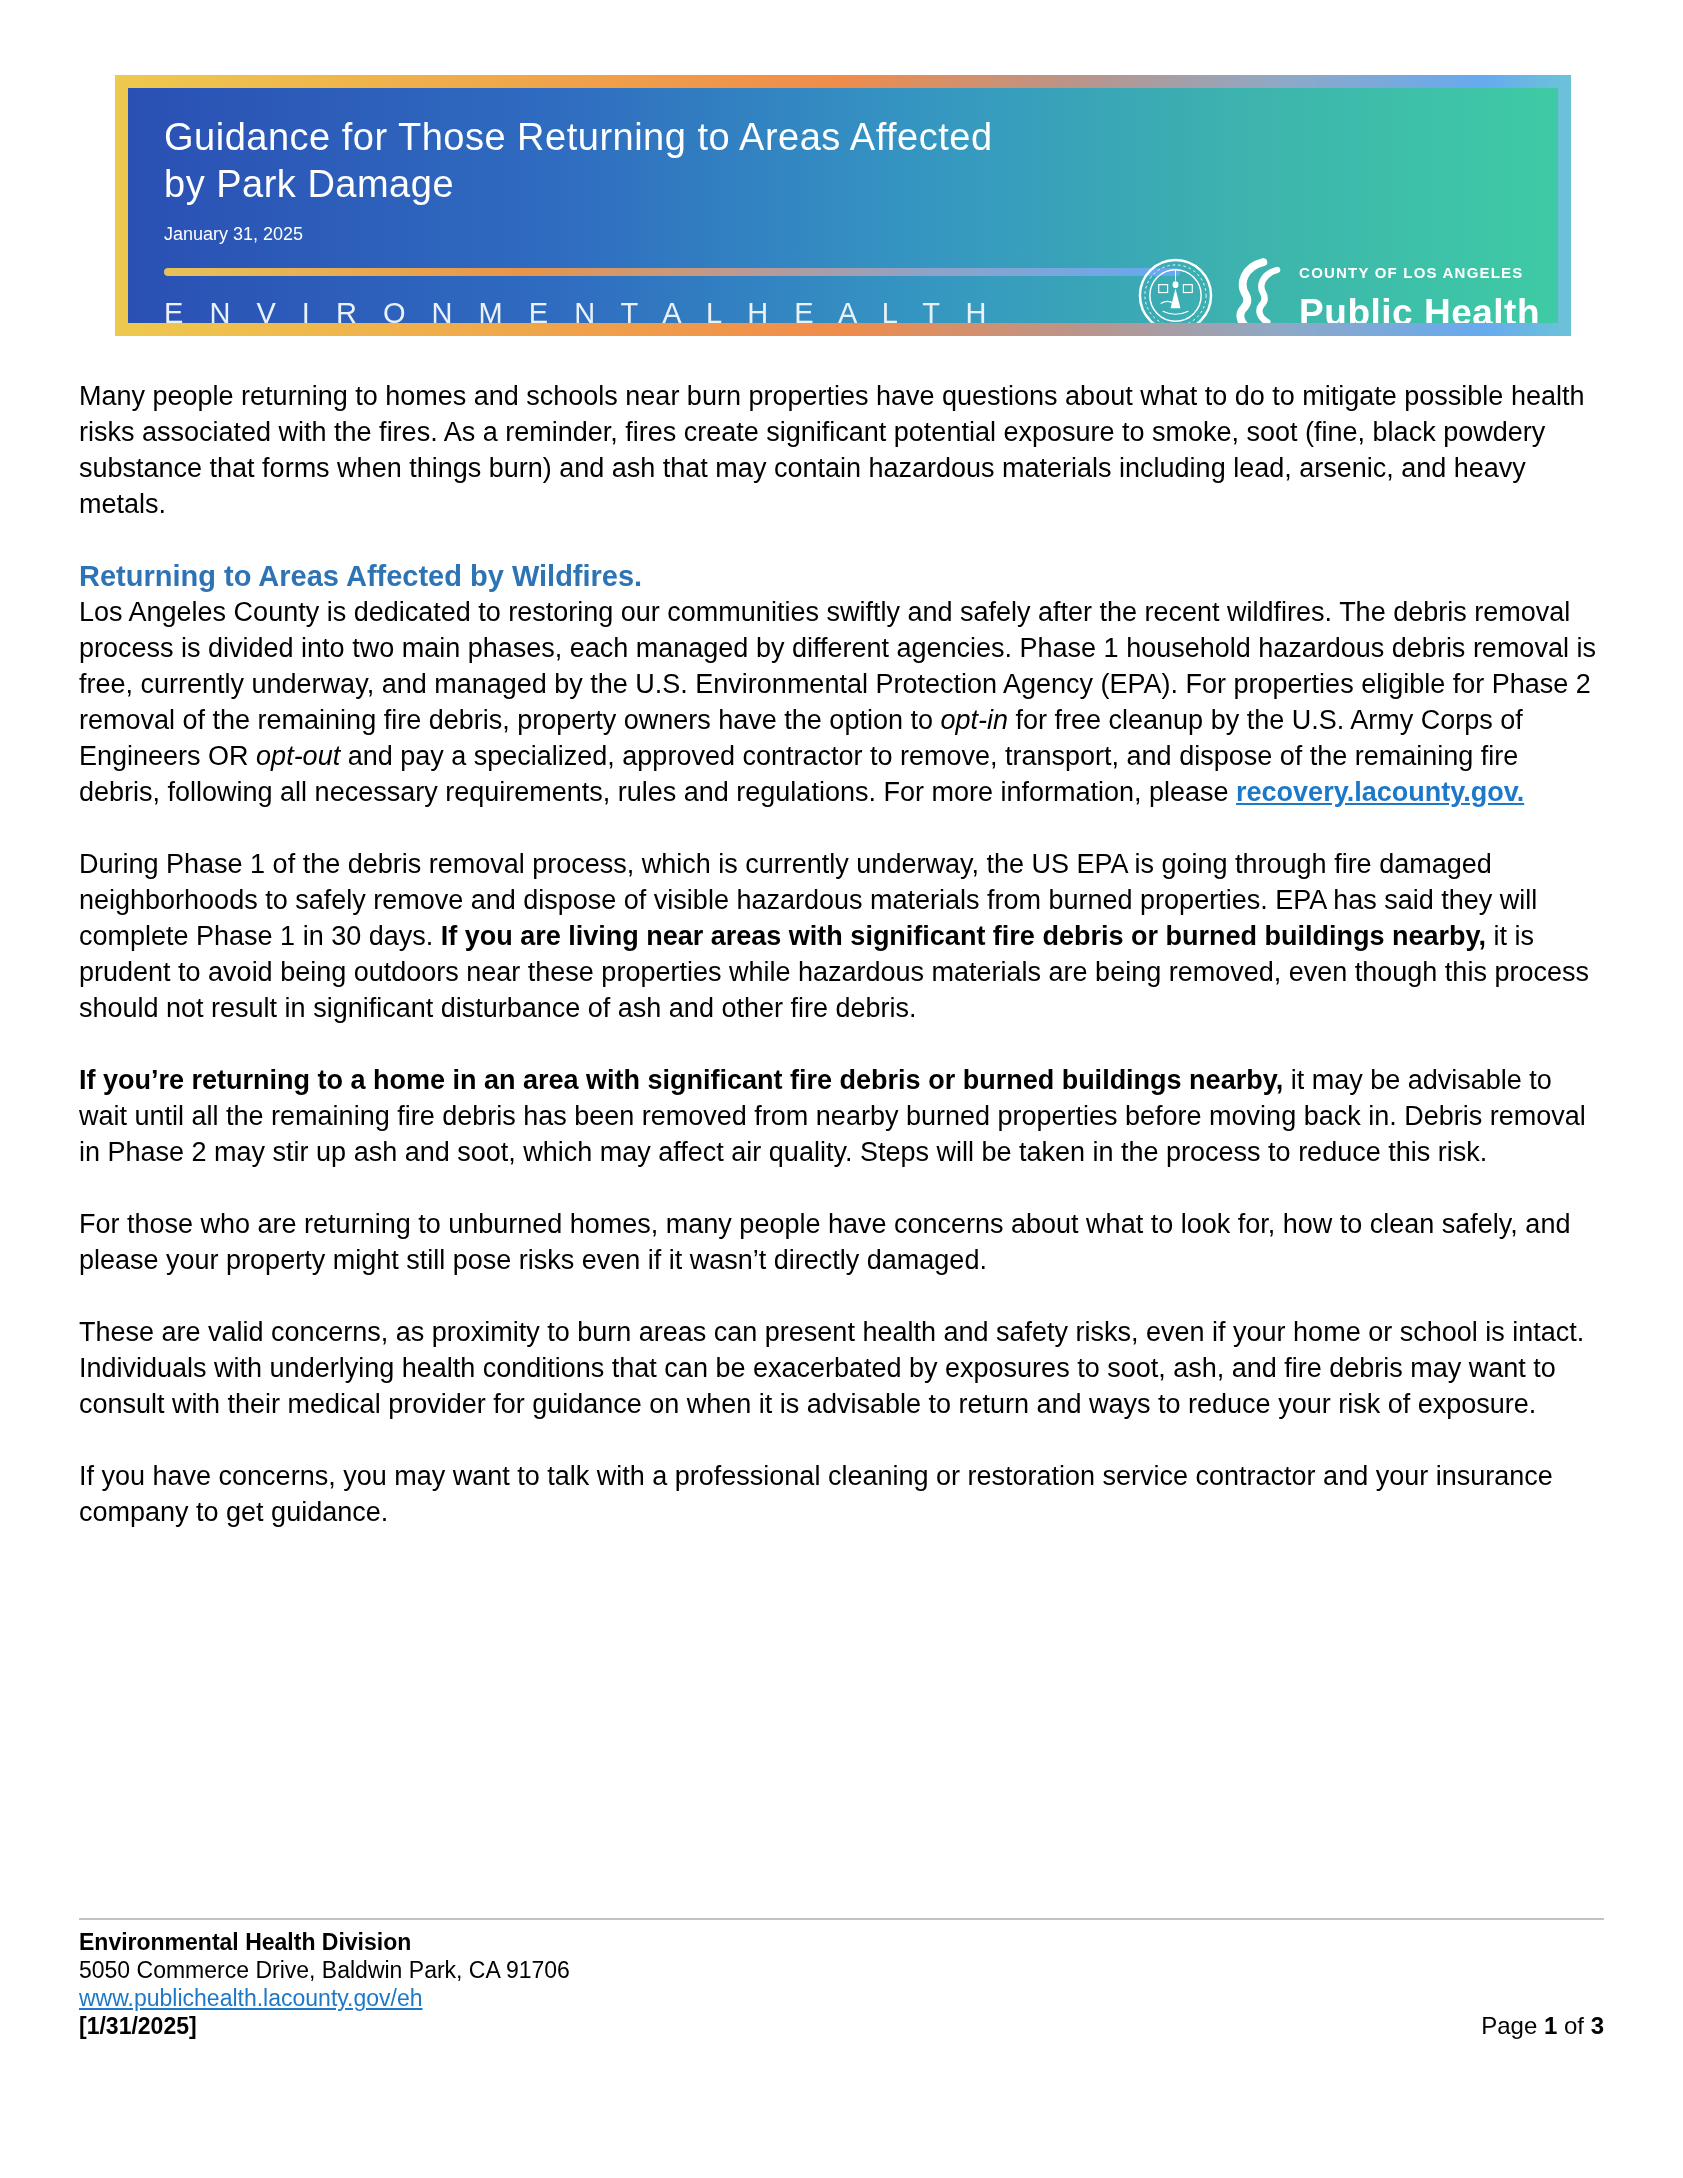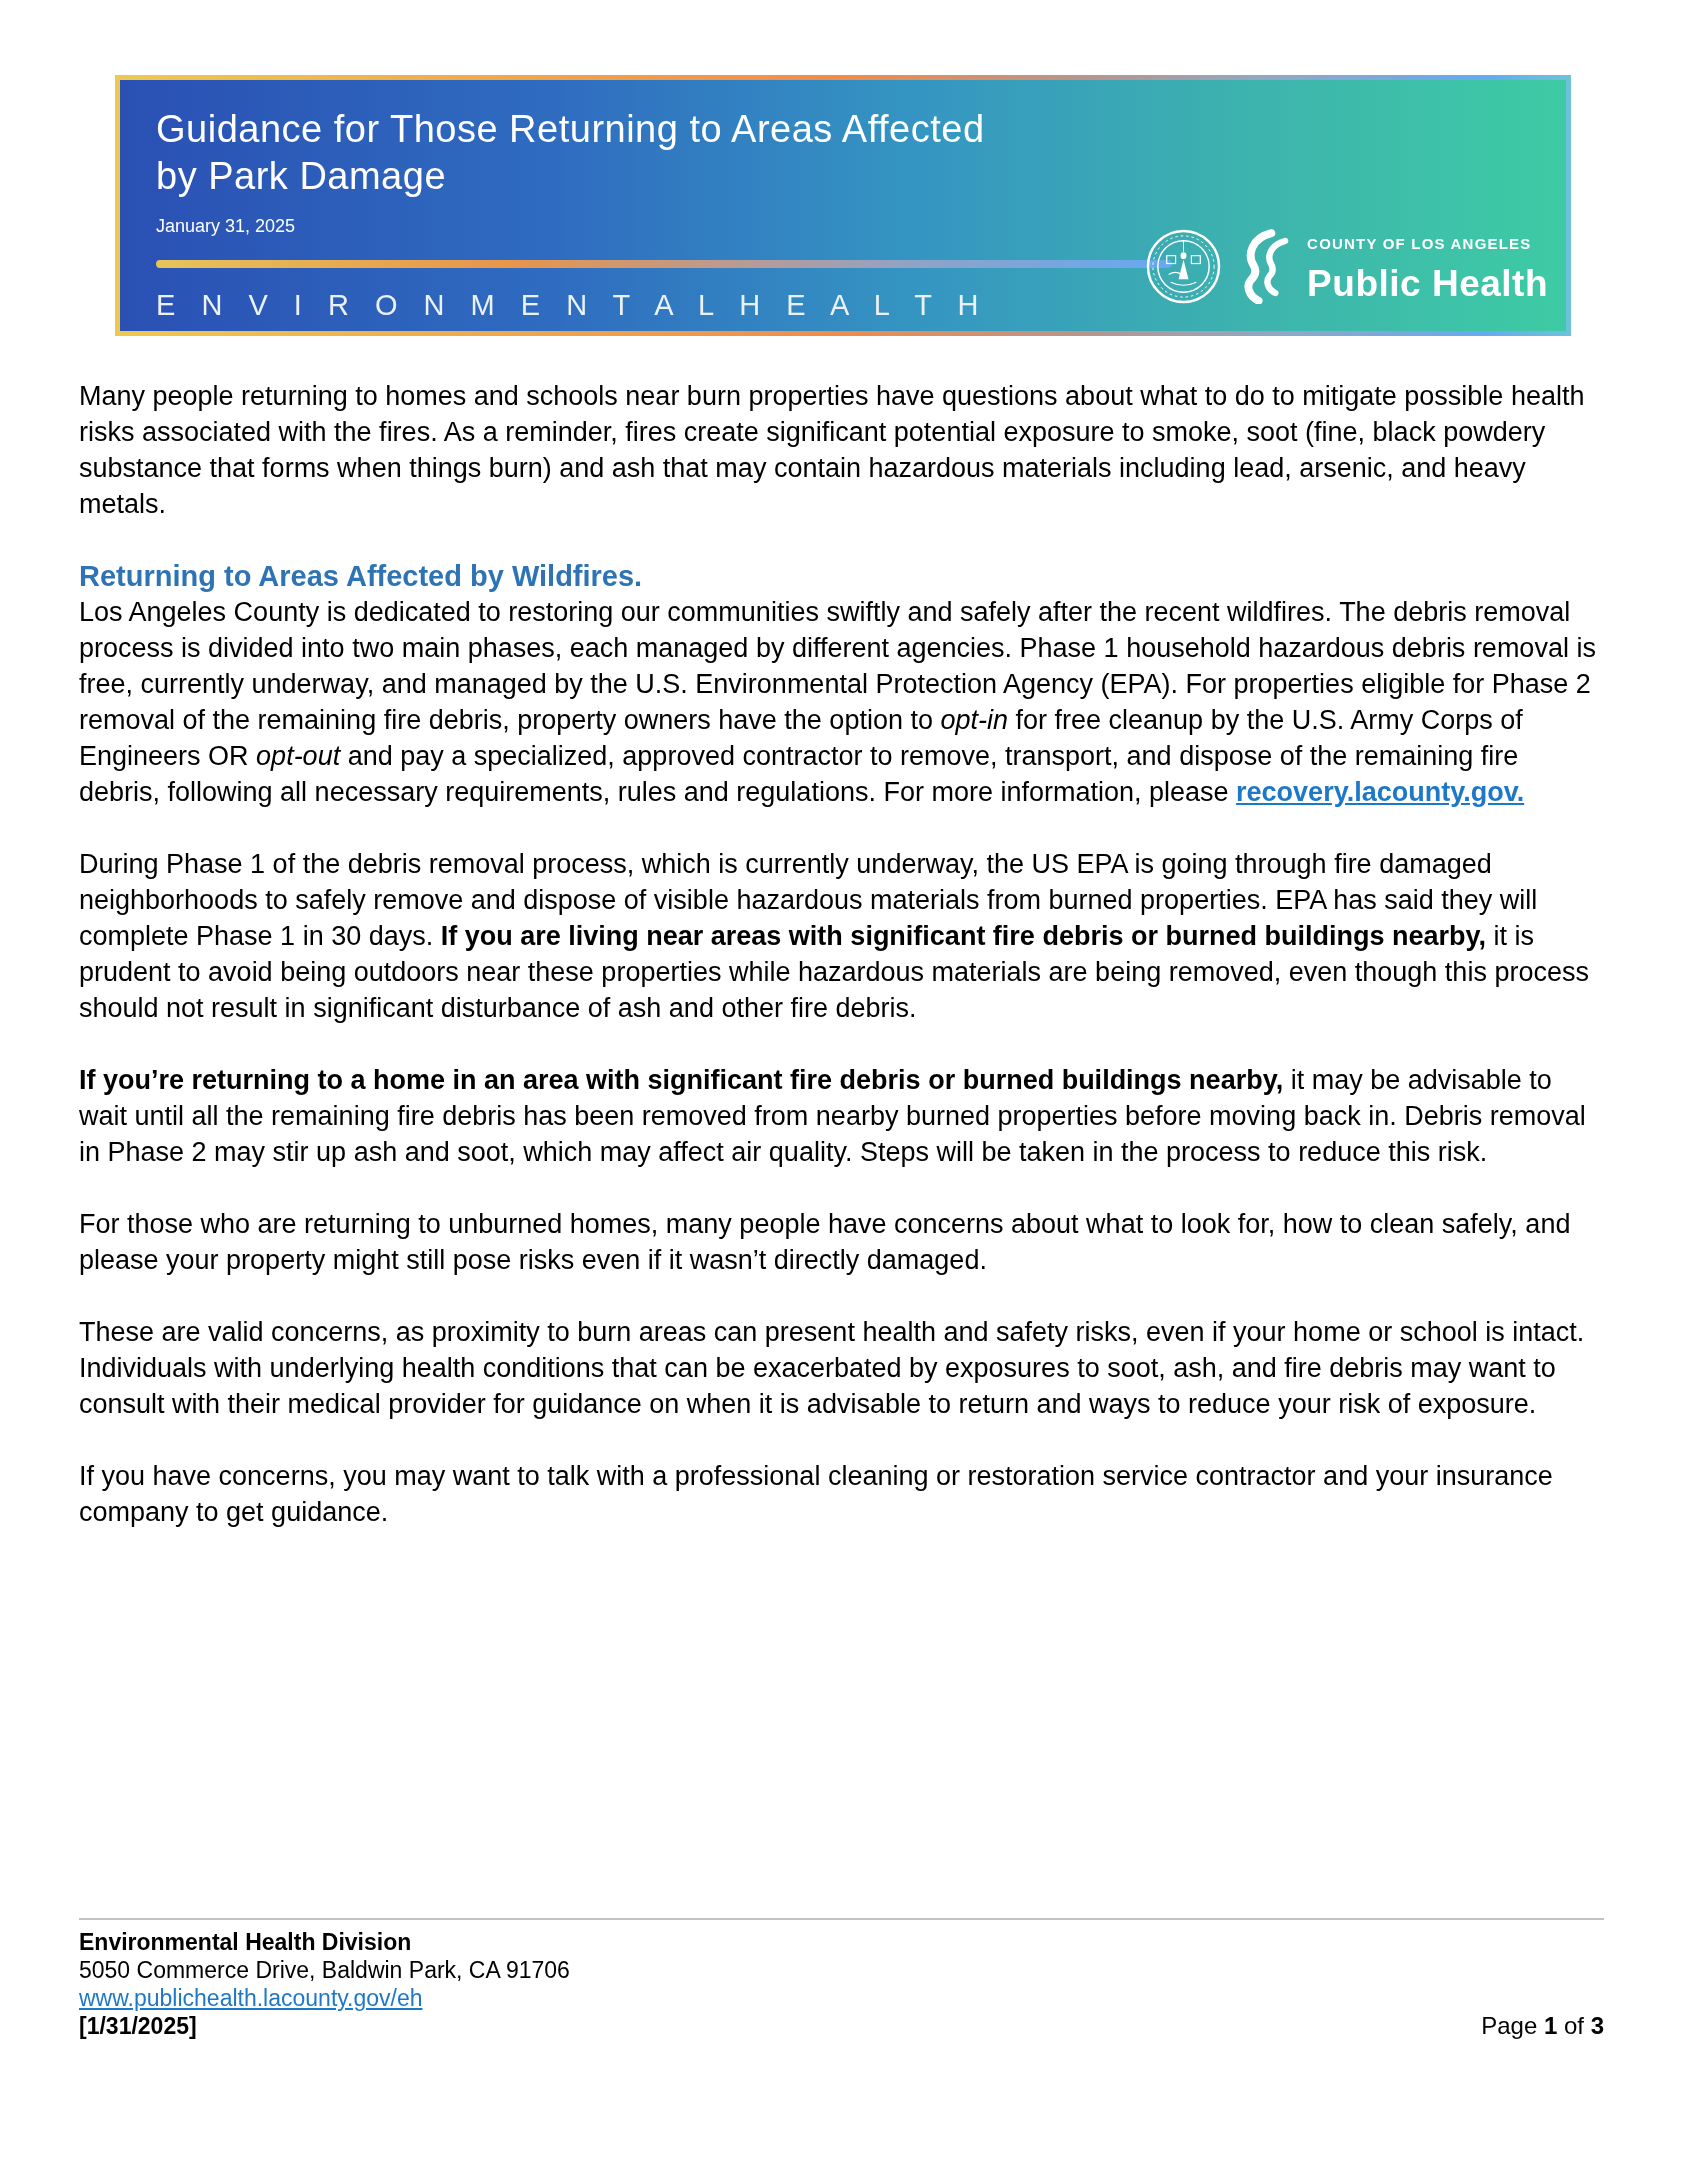--- a/index.html
+++ b/index.html
@@ -4,21 +4,21 @@
 <style>
   html,body{margin:0;padding:0;}
   body{
     width:1683px;height:2178px;background:#ffffff;position:relative;
     font-family:"Liberation Sans",sans-serif;color:#000;
   }
 
   
   .header-frame{
     position:absolute;left:115px;top:75px;width:1456px;height:261px;
-    box-sizing:border-box;padding:5px;
+    box-sizing:border-box;padding:13px;
     background:linear-gradient(90deg,#eec94e 0%,#f0a14a 32%,#ef8c4b 50%,#bb9489 66%,#8fa8c6 80%,#66aaef 94%,#6cc3d8 100%);
   }
   .header-inner{
     position:relative;width:100%;height:100%;box-sizing:border-box;
     background:linear-gradient(90deg,#2a50b4 0%,#2f6cc0 30%,#3595c2 55%,#3db3ae 78%,#3ecba4 100%);
     padding:26px 0 0 36px;overflow:hidden;
   }
   .hdr-title{
     color:#ffffff;font-size:38px;line-height:47px;font-weight:400;letter-spacing:0.5px;
   }
@@ -26,21 +26,21 @@
     color:#ffffff;font-size:18px;line-height:34px;margin-top:9px;font-weight:400;
   }
   .hdr-stripe{
     margin-top:17px;width:1016px;height:8px;border-radius:4px;
     background:linear-gradient(90deg,#e6c35a 0%,#e8954a 35%,#b99a96 58%,#8fa3c6 75%,#64a9f2 100%);
   }
   .hdr-dept{
     margin-top:21px;color:#eaf2f8;font-size:29px;letter-spacing:9px;font-weight:400;
   }
   .hdr-logos{
-    position:absolute;right:18px;top:148px;display:flex;align-items:center;gap:16px;
+    position:absolute;right:18px;top:169px;display:flex;align-items:center;gap:16px;
   }
   .ph-textblock{color:#ffffff;line-height:1;}
   .ph-org{font-size:15px;font-weight:bold;letter-spacing:1.2px;}
   .ph-dept{font-size:37px;font-weight:bold;margin-top:14px;letter-spacing:0.5px;}
 
   
   .doc-body{
     position:absolute;left:79px;top:378px;width:1525px;
     font-size:27px;line-height:36px;
   }

